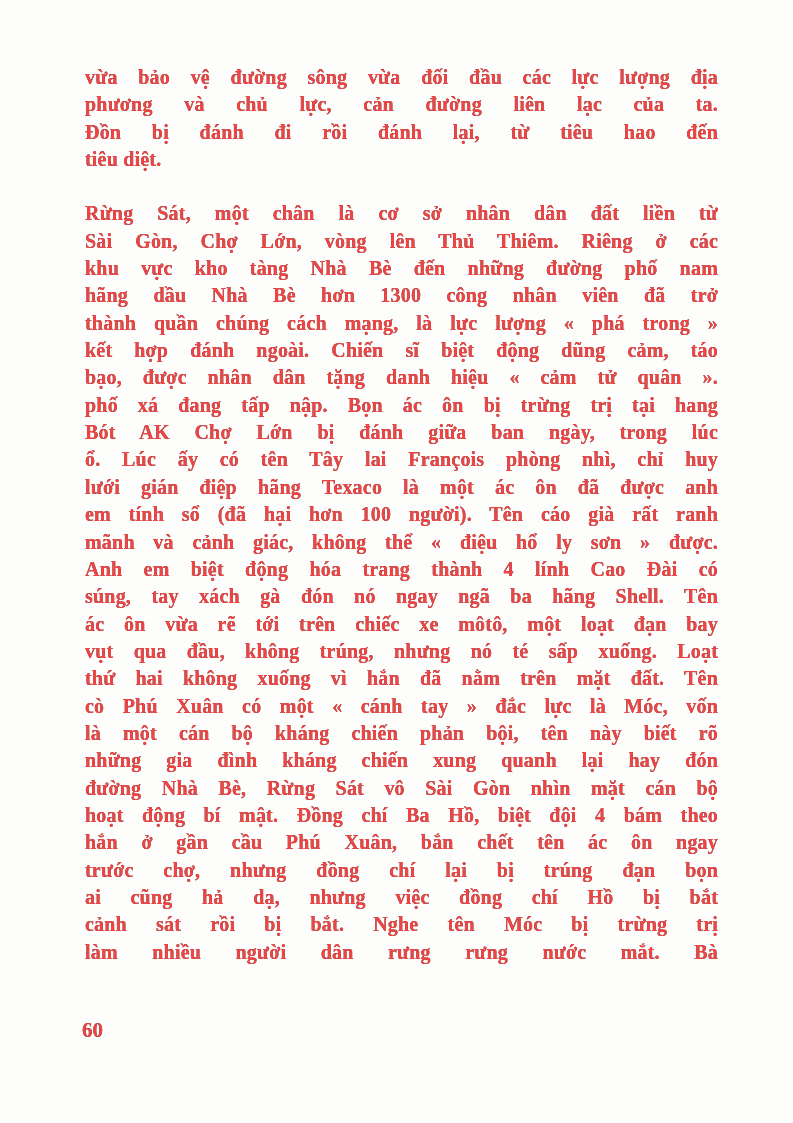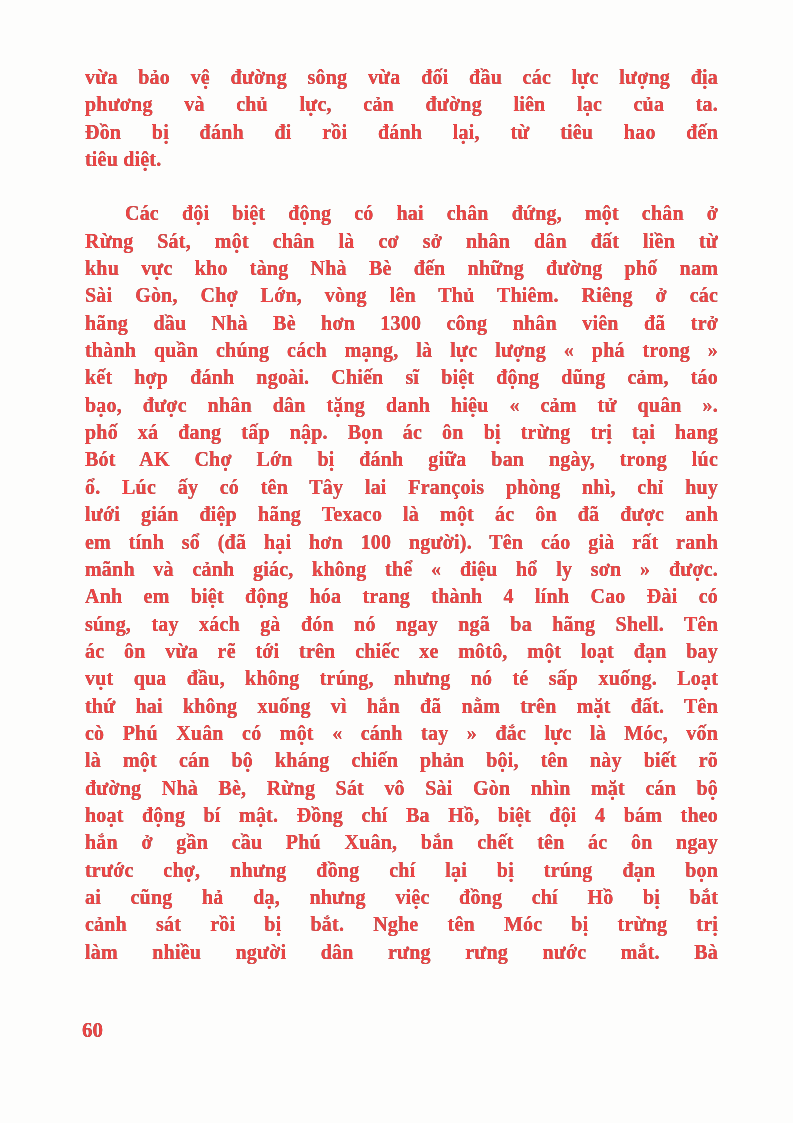--- a/index.html
+++ b/index.html
@@ -61,41 +61,41 @@
 
 <div class="page">
   <div class="textblock">
     <div class="paragraph">
         <div class="line just">vừa bảo vệ đường sông vừa đối đầu các lực lượng địa</div>
         <div class="line just">phương và chủ lực, cản đường liên lạc của ta.</div>
         <div class="line just">Đồn bị đánh đi rồi đánh lại, từ tiêu hao đến</div>
         <div class="line">tiêu diệt.</div>
       </div>
     <div class="paragraph">
-        <div class="line just indent">Các đội biệt động có hai chân đứng, một chân ở</div>
         <div class="line just">Rừng Sát, một chân là cơ sở nhân dân đất liền từ</div>
+        <div class="line just">Sài Gòn, Chợ Lớn, vòng lên Thủ Thiêm. Riêng ở các</div>
         <div class="line just">khu vực kho tàng Nhà Bè đến những đường phố nam</div>
-        <div class="line just">Sài Gòn, Chợ Lớn, vòng lên Thủ Thiêm. Riêng ở các</div>
         <div class="line just">hãng dầu Nhà Bè hơn 1300 công nhân viên đã trở</div>
         <div class="line just">thành quần chúng cách mạng, là lực lượng « phá trong »</div>
         <div class="line just">kết hợp đánh ngoài. Chiến sĩ biệt động dũng cảm, táo</div>
         <div class="line just">bạo, được nhân dân tặng danh hiệu « cảm tử quân ».</div>
         <div class="line just">phố xá đang tấp nập. Bọn ác ôn bị trừng trị tại hang</div>
         <div class="line just">Bót AK Chợ Lớn bị đánh giữa ban ngày, trong lúc</div>
         <div class="line just">ổ. Lúc ấy có tên Tây lai François phòng nhì, chỉ huy</div>
         <div class="line just">lưới gián điệp hãng Texaco là một ác ôn đã được anh</div>
         <div class="line just">em tính sổ (đã hại hơn 100 người). Tên cáo già rất ranh</div>
         <div class="line just">mãnh và cảnh giác, không thể « điệu hổ ly sơn » được.</div>
         <div class="line just">Anh em biệt động hóa trang thành 4 lính Cao Đài có</div>
         <div class="line just">súng, tay xách gà đón nó ngay ngã ba hãng Shell. Tên</div>
         <div class="line just">ác ôn vừa rẽ tới trên chiếc xe môtô, một loạt đạn bay</div>
         <div class="line just">vụt qua đầu, không trúng, nhưng nó té sấp xuống. Loạt</div>
         <div class="line just">thứ hai không xuống vì hắn đã nằm trên mặt đất. Tên</div>
         <div class="line just">cò Phú Xuân có một « cánh tay » đắc lực là Móc, vốn</div>
         <div class="line just">là một cán bộ kháng chiến phản bội, tên này biết rõ</div>
+        <div class="line just">những gia đình kháng chiến xung quanh lại hay đón</div>
         <div class="line just">đường Nhà Bè, Rừng Sát vô Sài Gòn nhìn mặt cán bộ</div>
         <div class="line just">hoạt động bí mật. Đồng chí Ba Hồ, biệt đội 4 bám theo</div>
         <div class="line just">hắn ở gần cầu Phú Xuân, bắn chết tên ác ôn ngay</div>
         <div class="line just">trước chợ, nhưng đồng chí lại bị trúng đạn bọn</div>
         <div class="line just">ai cũng hả dạ, nhưng việc đồng chí Hồ bị bắt</div>
         <div class="line just">cảnh sát rồi bị bắt. Nghe tên Móc bị trừng trị</div>
         <div class="line just">làm nhiều người dân rưng rưng nước mắt. Bà</div>
       </div>
   </div>
   <div class="pagenum">60</div>

